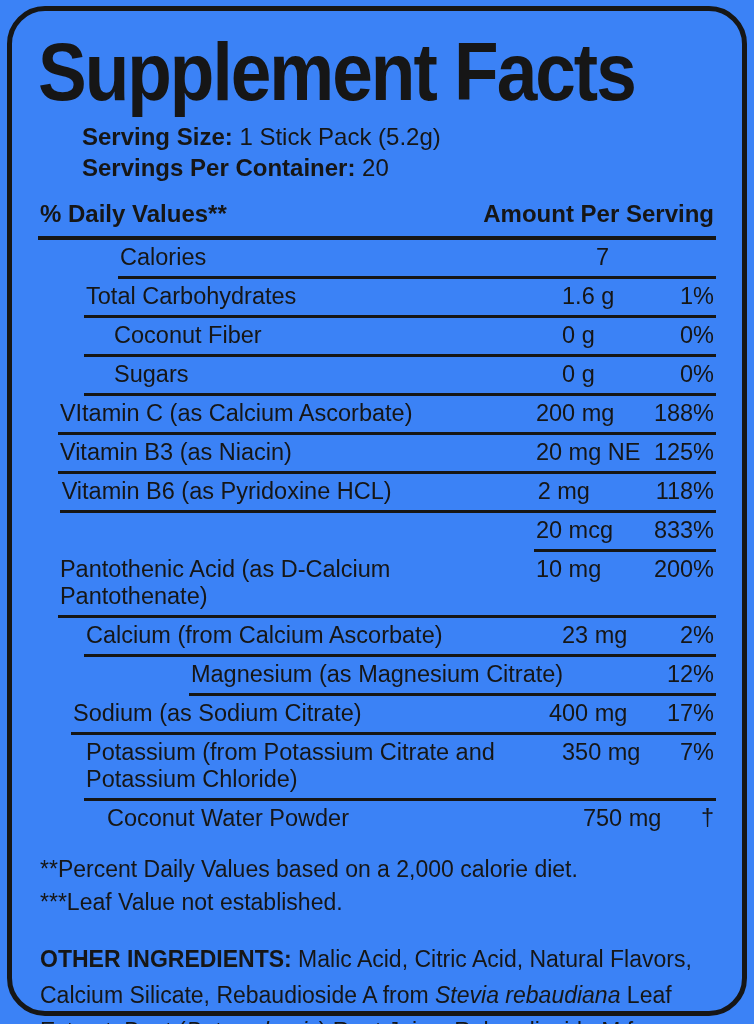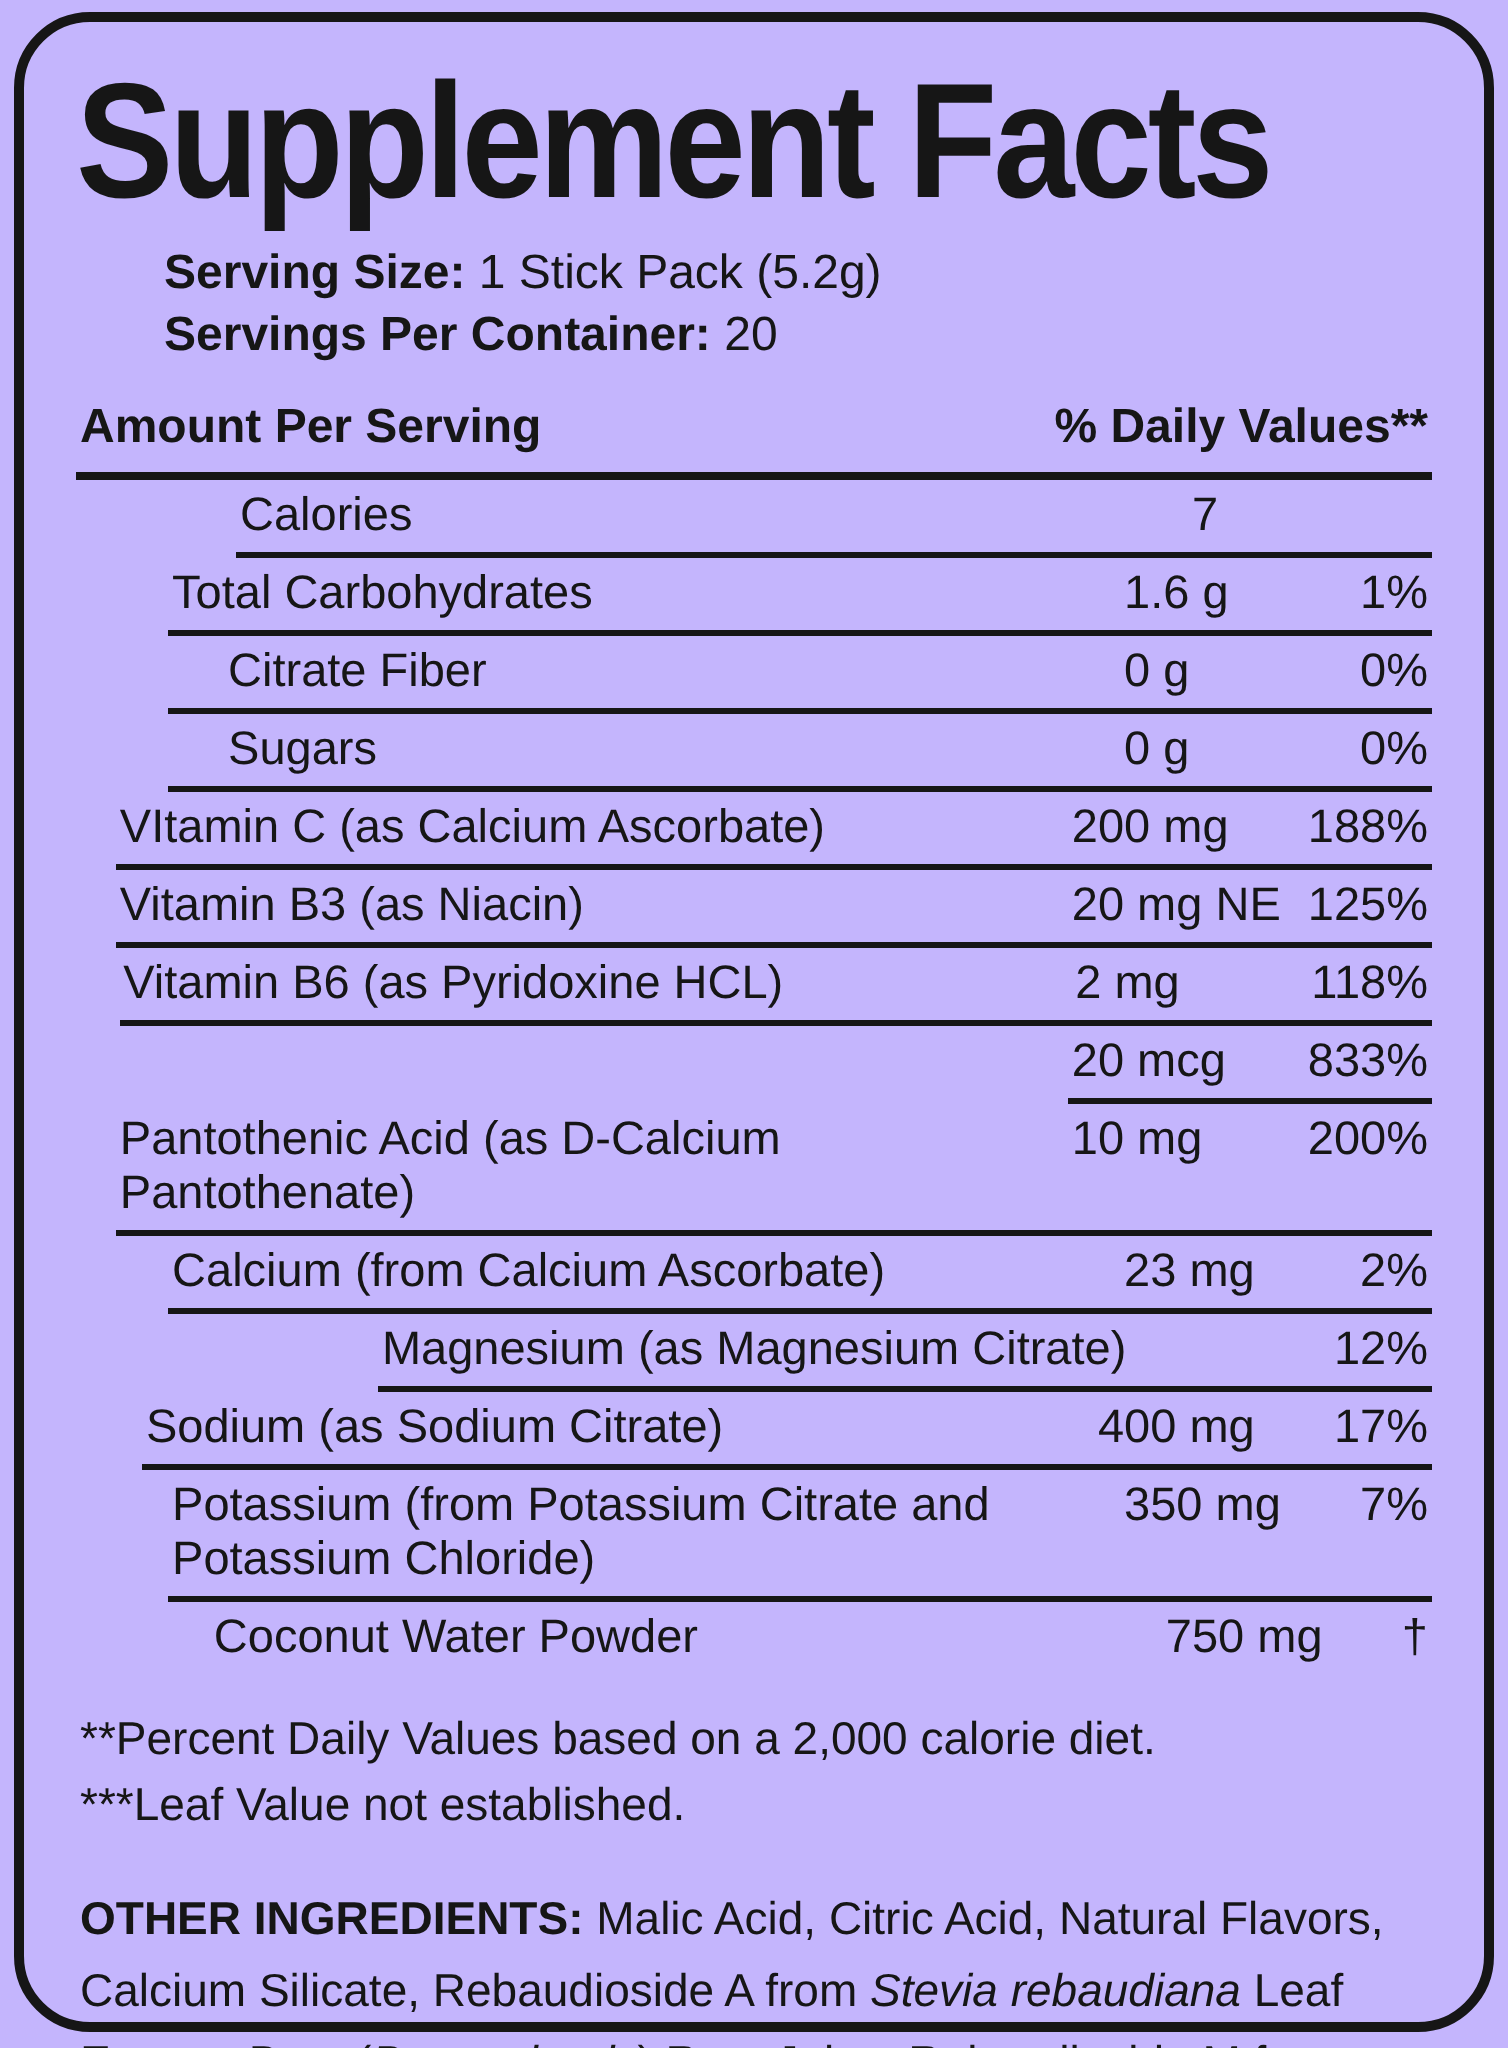--- a/index.html
+++ b/index.html
@@ -1,16 +1,16 @@
 <!DOCTYPE html>
 <html><head>
 <meta charset="utf-8">
 <style>
   html,body{margin:0;padding:0;background:#fff;}
-  .sheet{position:relative;width:754px;height:1024px;background:#c4b5fd;overflow:hidden;
+  .sheet{position:relative;width:754px;height:1024px;background:#3b82f6;overflow:hidden;
          font-family:"Liberation Sans",sans-serif;color:#161616;}
   .panel{position:absolute;top:6px;left:7px;right:7px;bottom:8px;
          border:5px solid #161616;border-radius:38px;
          padding:12px 26px 10px 26px;display:flex;flex-direction:column;box-sizing:border-box;}
   .title{font-weight:bold;font-size:73px;letter-spacing:-2px;line-height:76px;
          transform:scaleY(1.12);transform-origin:left top;white-space:nowrap;
          margin:6px 0 16px 0;}
   .serv-line{font-size:24px;line-height:31px;margin-left:44px;}
   .b{font-weight:bold;}
   .bar{background:#161616;border:none;}
@@ -40,37 +40,37 @@
 
     <div class="title">Supplement Facts</div>
 
     <div class="serv-line"><span class="b">Serving Size:</span><span> 1 Stick Pack (5.2g)</span></div>
 
     <div class="serv-line"><span class="b">Servings Per Container:</span><span> 20</span></div>
 
     <div class="bar thick"></div>
 
     <div class="hdr-row">
+      <span>% Daily Values**</span>
       <span>Amount Per Serving</span>
-      <span>% Daily Values**</span>
     </div>
 
     <div class="rows" id="nutrient-rows">
         <div class="row">
           <span class="name">Calories</span>
           <span class="amt">7</span>
           <span class="dv"></span>
         </div>
         <div class="row">
           <span class="name">Total Carbohydrates</span>
           <span class="amt">1.6 g</span>
           <span class="dv">1%</span>
         </div>
         <div class="row indent">
-          <span class="name">Citrate Fiber</span>
+          <span class="name">Coconut Fiber</span>
           <span class="amt">0 g</span>
           <span class="dv">0%</span>
         </div>
         <div class="row indent">
           <span class="name">Sugars</span>
           <span class="amt">0 g</span>
           <span class="dv">0%</span>
         </div>
         <div class="row">
           <span class="name">VItamin C (as Calcium Ascorbate)</span>

